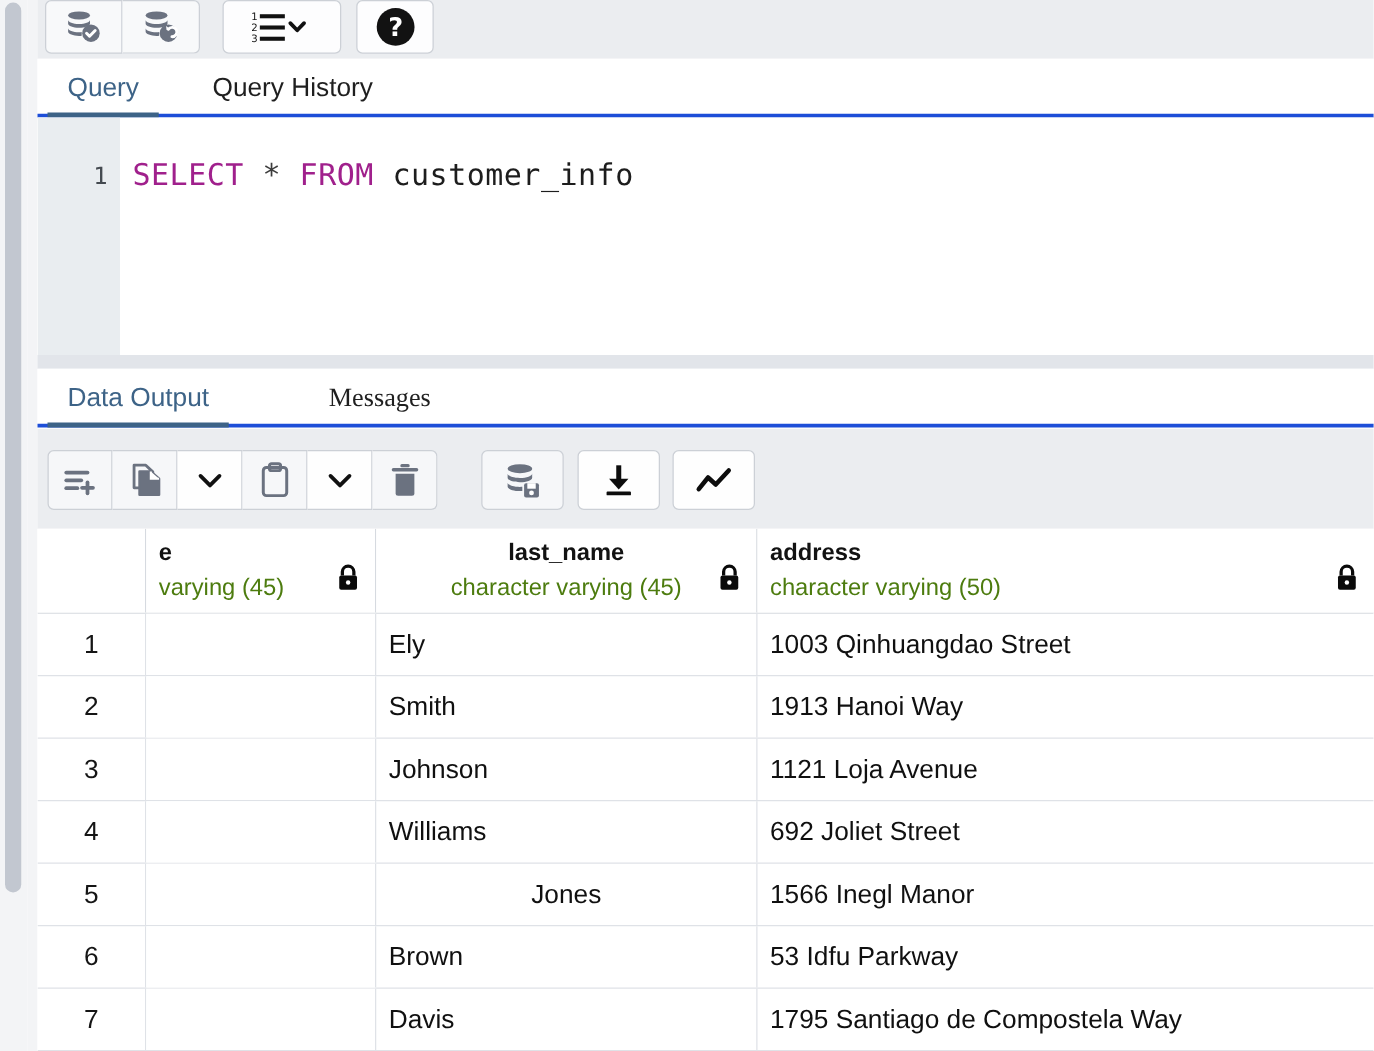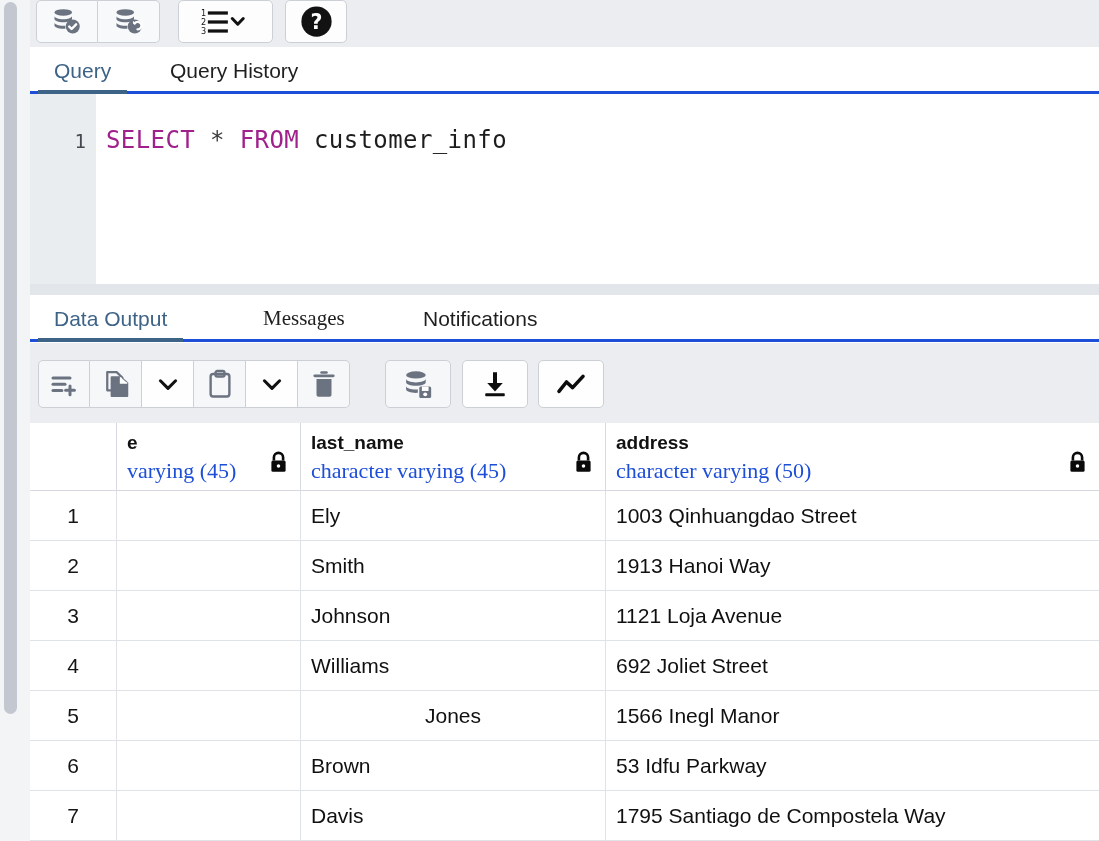--- a/index.html
+++ b/index.html
@@ -233,25 +233,24 @@
   }
   .hcell.rownum { background: #ffffff; border-right: 1px solid #d6dae0; }
   .hcell .hname {
     font-size: 19px;
     font-weight: bold;
     color: #121212;
     line-height: 28px;
     white-space: nowrap;
   }
   .hcell .htype {
-    font-size: 22px;
-    color: #1d4ed8;
+    font-size: 19px;
+    color: #4d7c0f;
     line-height: 28px;
     white-space: nowrap;
-    font-family: Liberation Serif, serif;
   }
   .lock {
     position: absolute;
     right: 12px;
     top: 28px;
   }
 
   .grid-row {
     position: absolute;
     left: 0;
@@ -357,23 +356,20 @@
 
   <div class="pane-sep"></div>
 
   <div class="tabbar" id="output-tabbar">
     <div class="tab active" style="left:8px;">
       <span>Data Output</span>
     </div>
     <div class="tab" style="left:217px;font-family:Liberation Serif, serif;">
       <span>Messages</span>
     </div>
-    <div class="tab" style="left:377px;">
-      <span>Notifications</span>
-    </div>
   </div>
 
   <div class="data-toolbar">
 
     <div class="dt-group" style="left:8px;">
       <div class="dt-btn">
         <svg width="30" height="30" viewBox="0 0 24 24">
           <rect x="2" y="6" width="16" height="2.4" rx="1.2" fill="#6b7280"></rect>
           <rect x="2" y="11" width="12" height="2.4" rx="1.2" fill="#6b7280"></rect>
           <rect x="2" y="16" width="9.5" height="2.4" rx="1.2" fill="#6b7280"></rect>
@@ -453,21 +449,21 @@
       <div class="hcell" style="left:87px; width:184px;">
         <div class="hname">e</div>
         <div class="htype">varying (45)</div>
         <svg class="lock" width="19" height="23" viewBox="0 0 18 22">
           <path d="M4.6 9V6.2a4.4 4.4 0 0 1 8.8 0V9" stroke="#0a0a0a" stroke-width="2.5" fill="none"></path>
           <rect x="2.2" y="9" width="13.6" height="10.8" rx="1.5" fill="#0a0a0a"></rect>
           <circle cx="9" cy="14.4" r="1.7" fill="#ffffff"></circle>
         </svg>
       </div>
 
-      <div class="hcell" style="left:271px; width:305px;">
+      <div class="hcell" style="left:271px; width:305px;text-align:center;">
         <div class="hname">last_name</div>
         <div class="htype">character varying (45)</div>
         <svg class="lock" width="19" height="23" viewBox="0 0 18 22">
           <path d="M4.6 9V6.2a4.4 4.4 0 0 1 8.8 0V9" stroke="#0a0a0a" stroke-width="2.5" fill="none"></path>
           <rect x="2.2" y="9" width="13.6" height="10.8" rx="1.5" fill="#0a0a0a"></rect>
           <circle cx="9" cy="14.4" r="1.7" fill="#ffffff"></circle>
         </svg>
       </div>
 
       <div class="hcell" style="left:576px; width:493px; border-right:none;">

